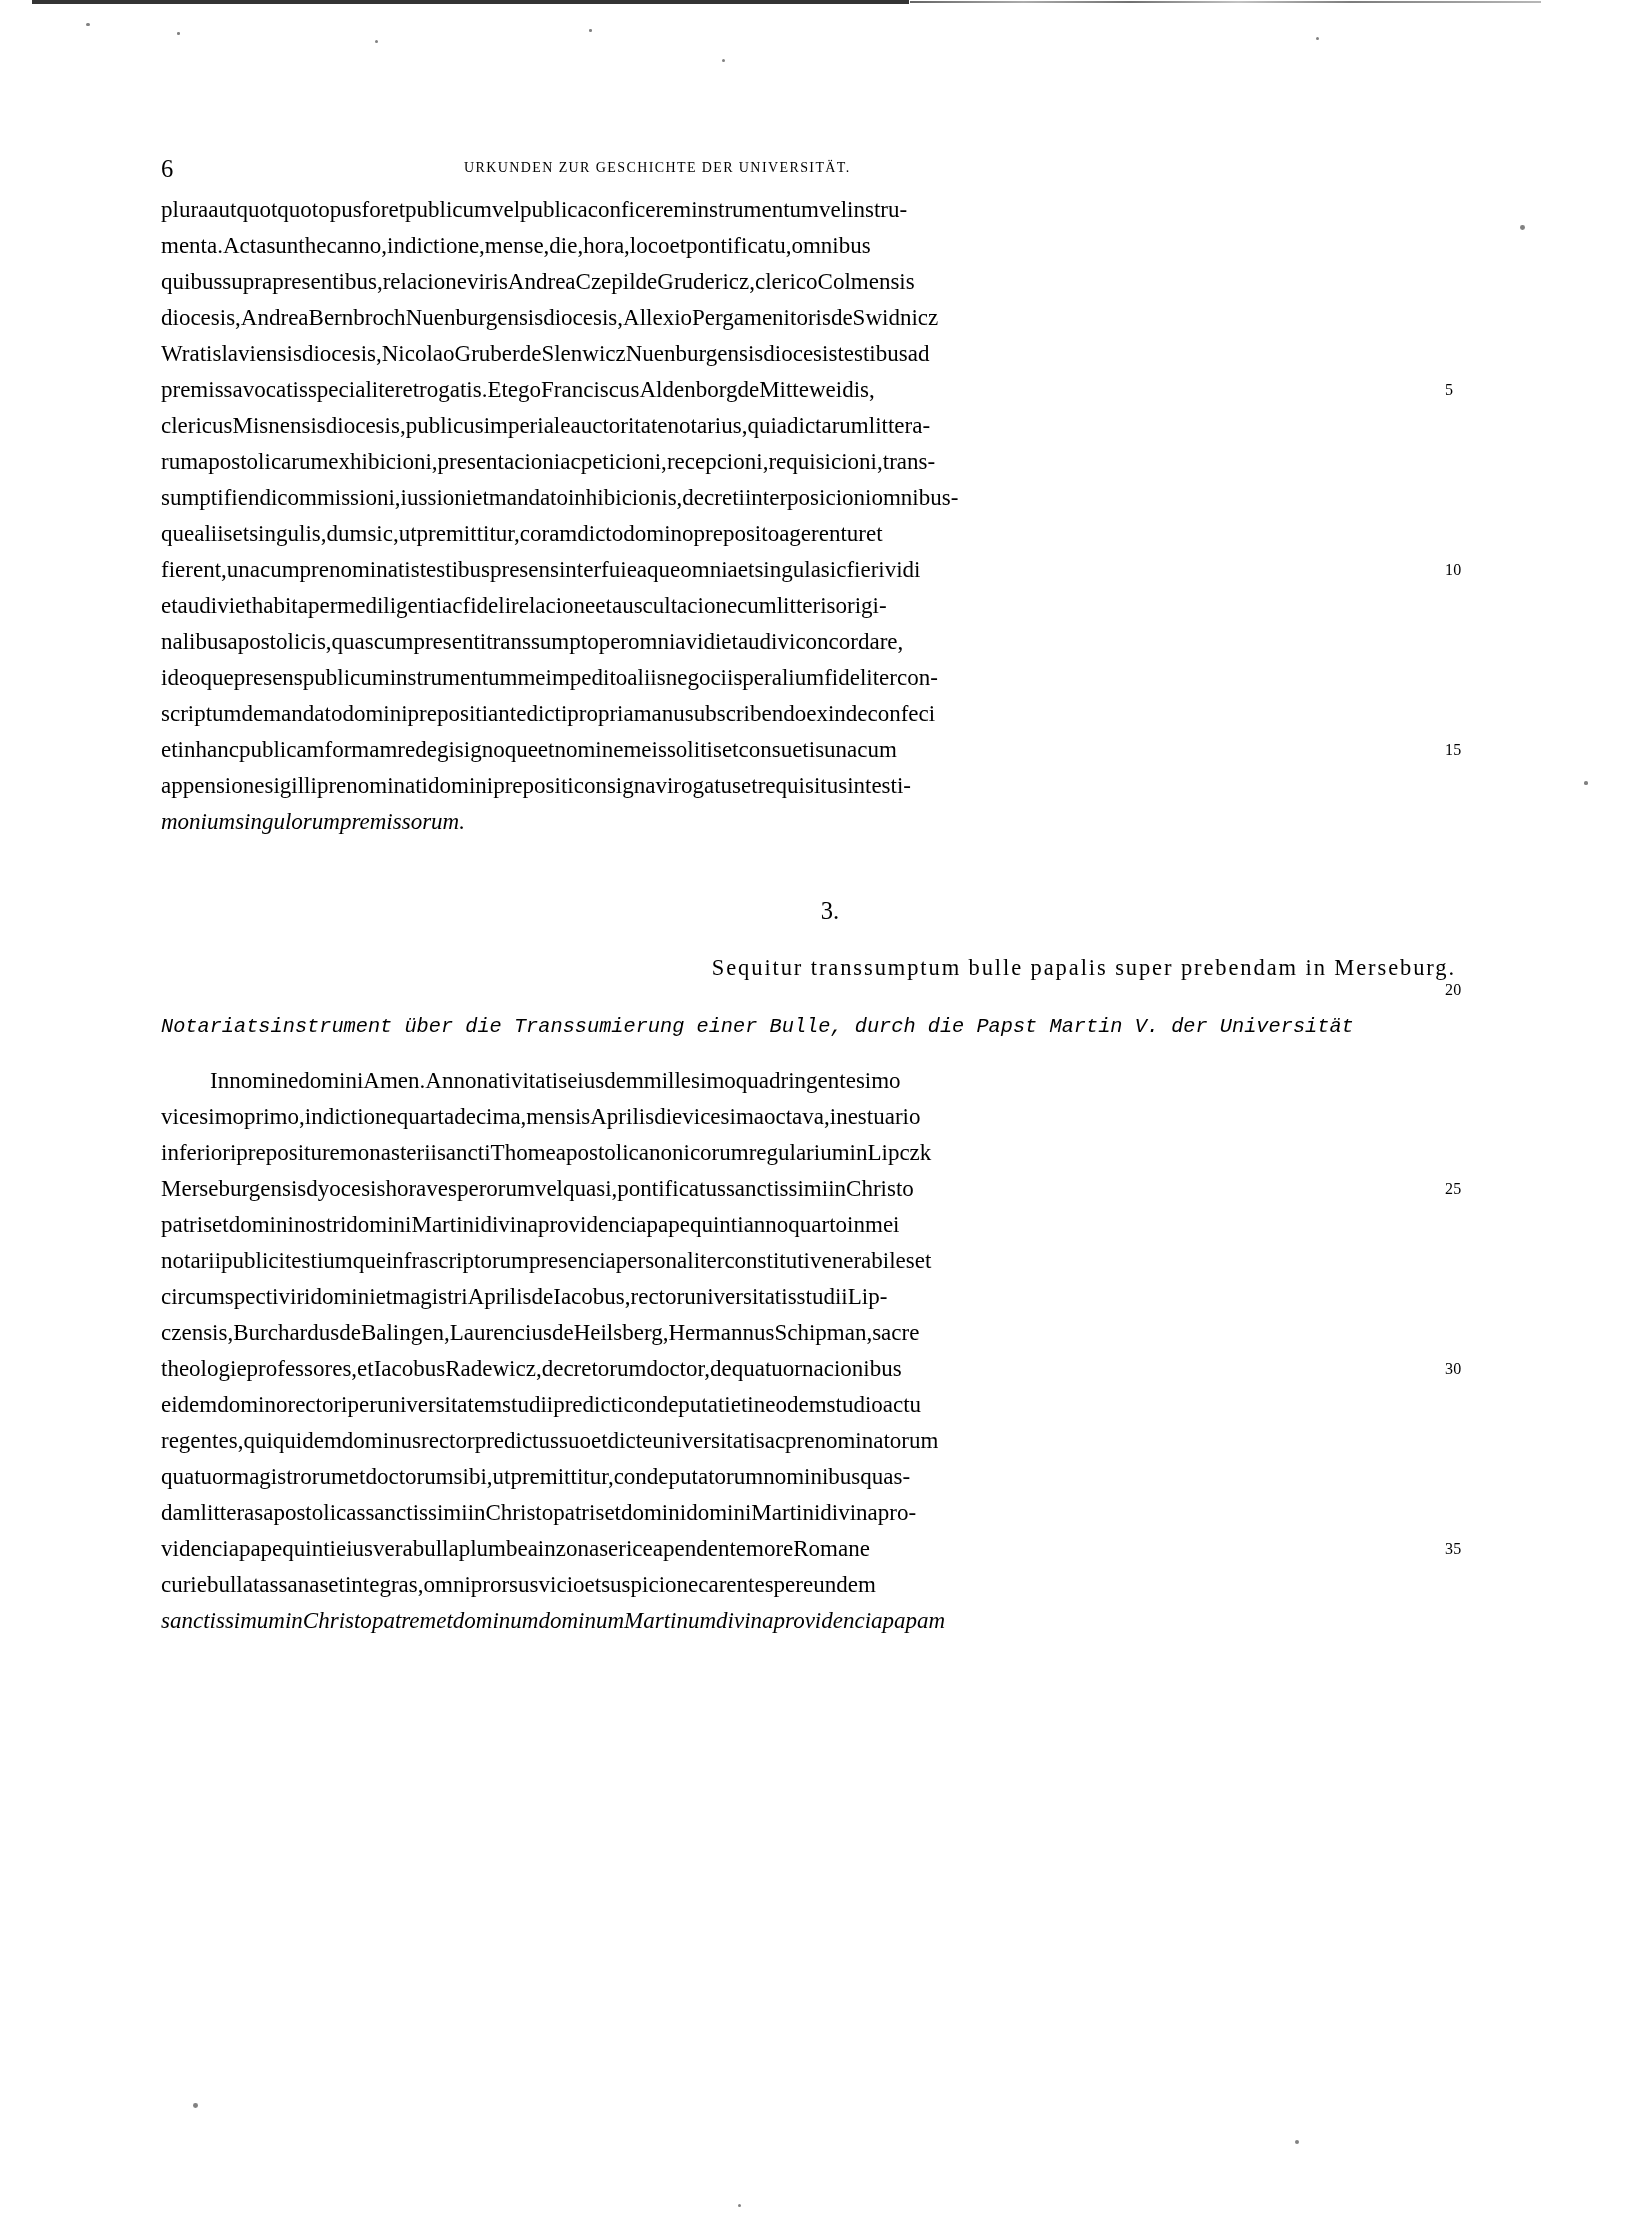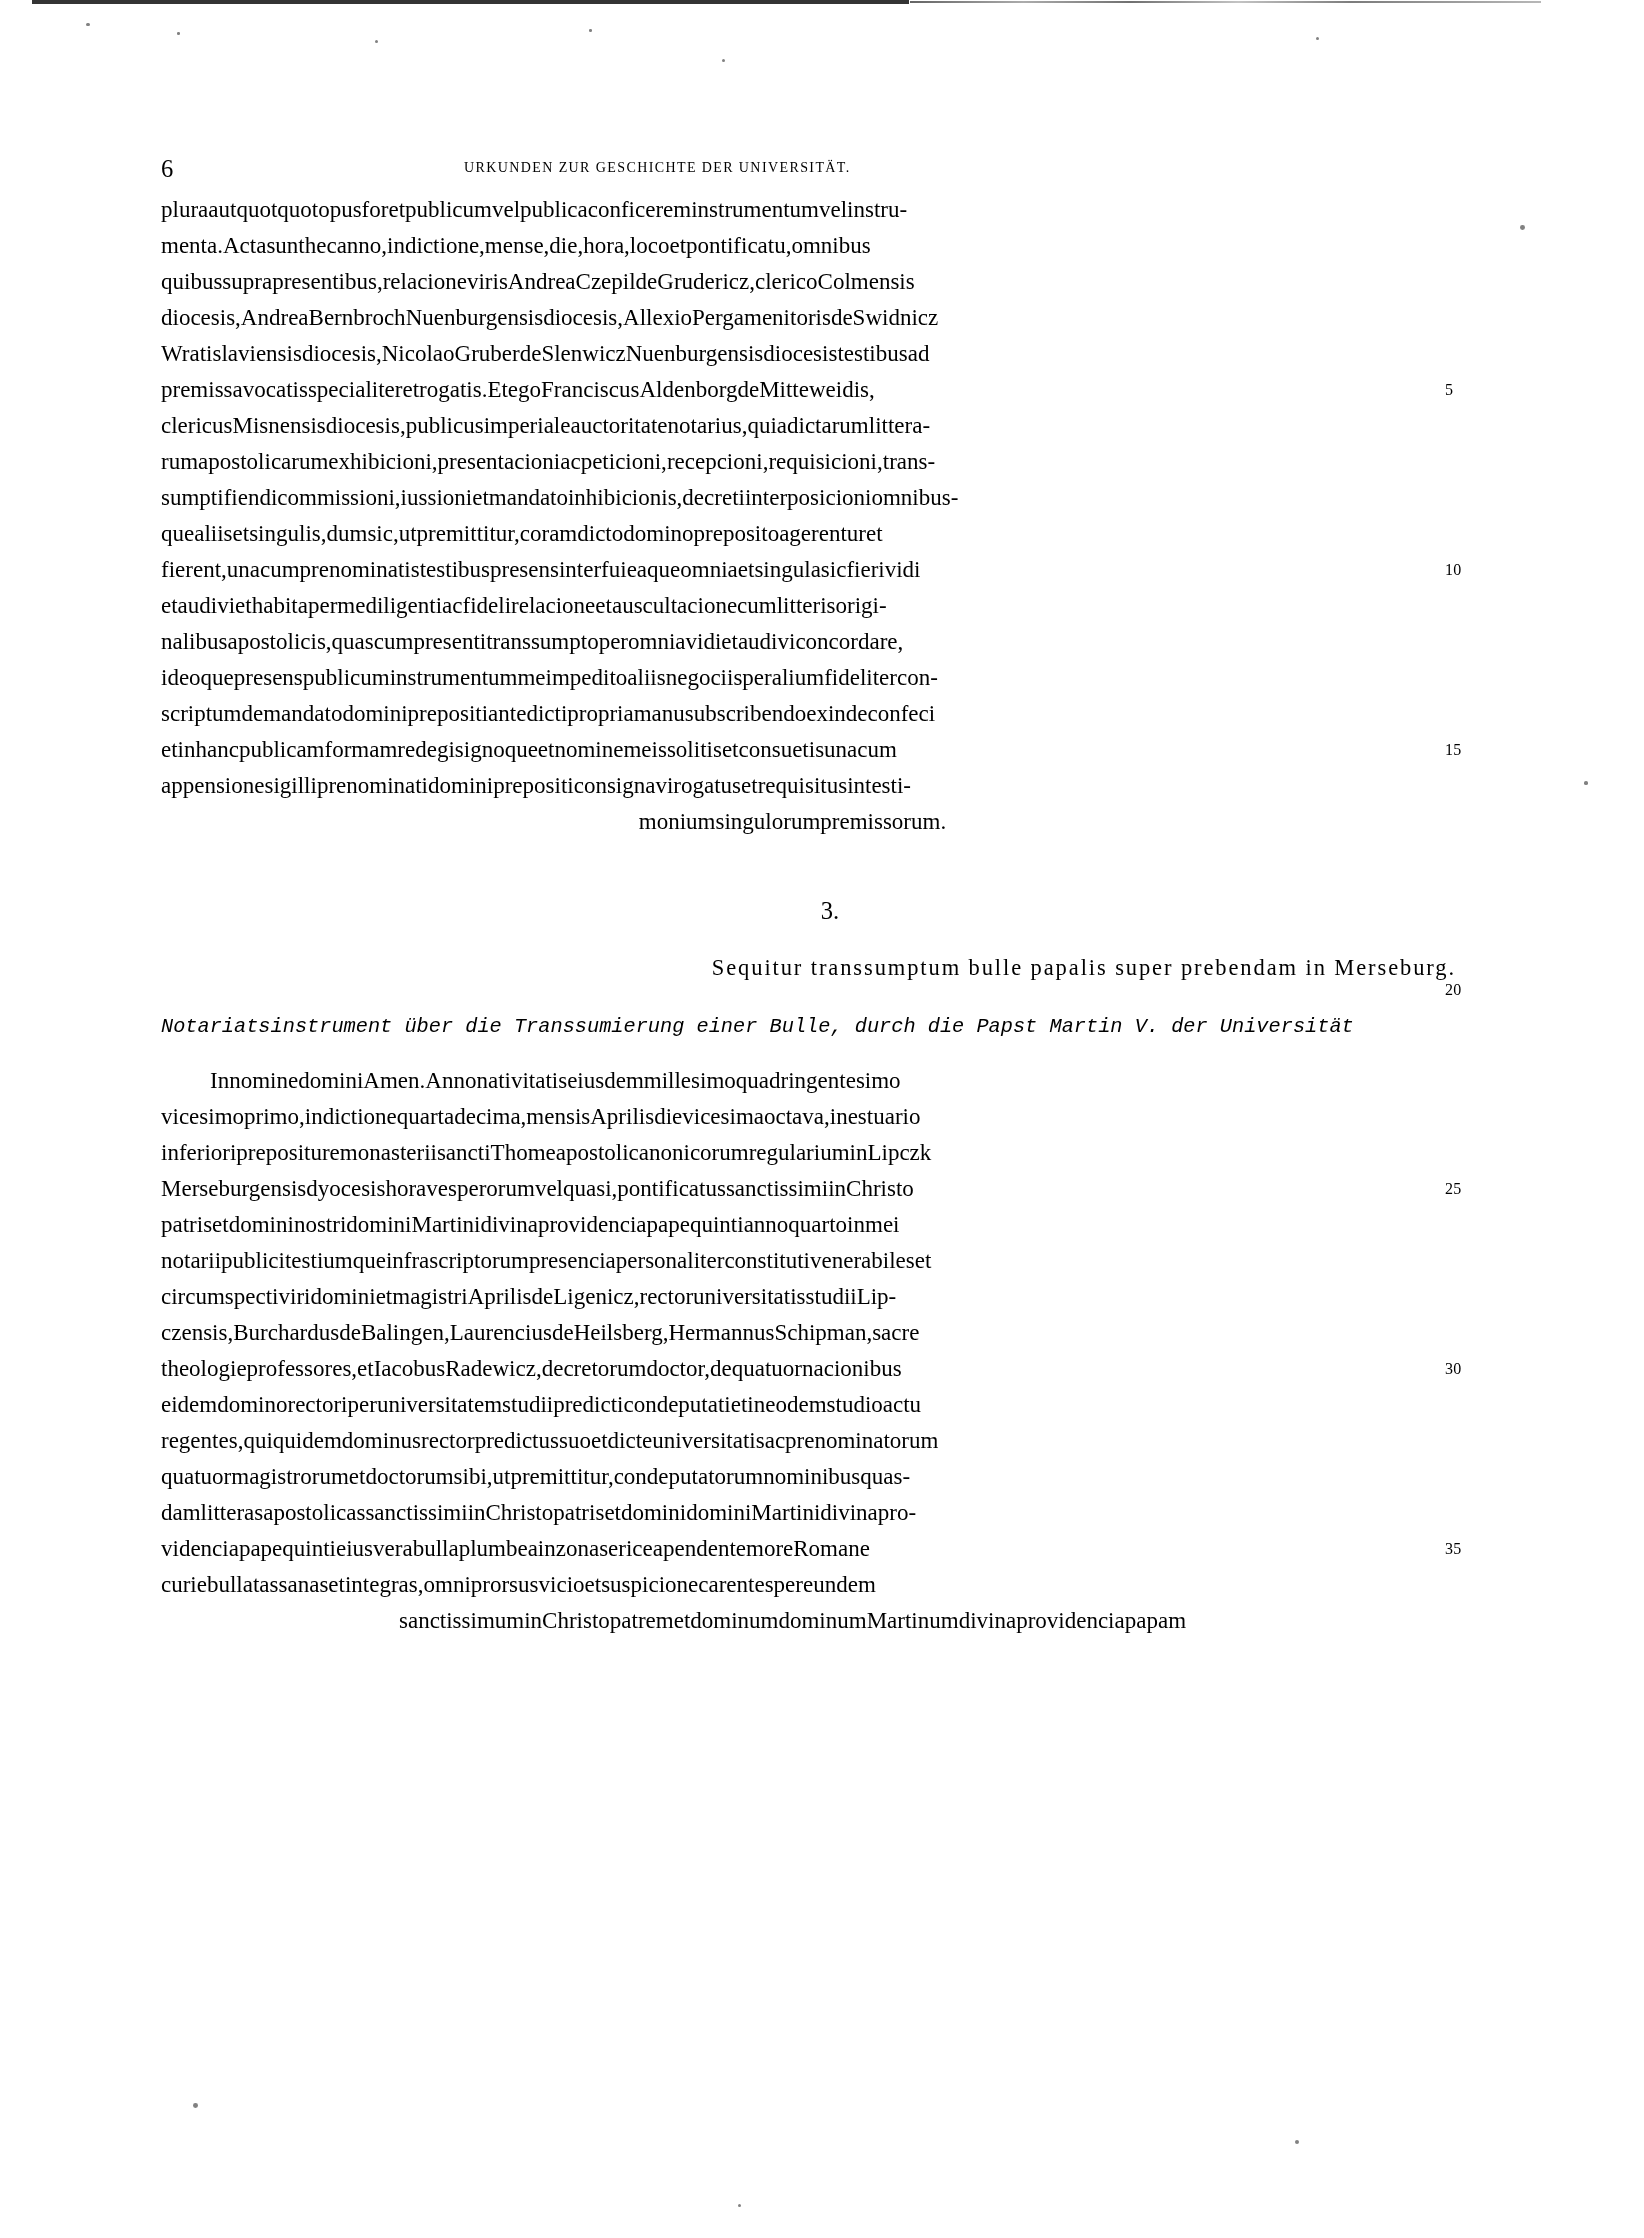--- a/index.html
+++ b/index.html
@@ -85,21 +85,21 @@
     display: block;
     position: relative;
     white-space: nowrap;
   }
   
   .just {
     display: flex;
     justify-content: flex-start;
     white-space: nowrap;
   }
-  .just.last { justify-content: center; }
+  .just.last { justify-content: flex-start; font-style: italic; }
 
   .linenum {
     position: absolute;
     left: 1284px;
     width: 48px;
     font-size: 16px;
     text-align: left;
     line-height: inherit;
     letter-spacing: 0.3px;
   }
@@ -557,21 +557,21 @@
         </div>
         <div class="ln">
           <div class="just">
             <span>circumspecti</span>
             <span>viri</span>
             <span>domini</span>
             <span>et</span>
             <span>magistri</span>
             <span>Aprilis</span>
             <span>de</span>
-            <span>Ligenicz,</span>
+            <span>Iacobus,</span>
             <span>rector</span>
             <span>universitatis</span>
             <span>studii</span>
             <span>Lip-</span>
           </div>
         </div>
         <div class="ln">
           <div class="just">
             <span>czensis,</span>
             <span>Burchardus</span>

